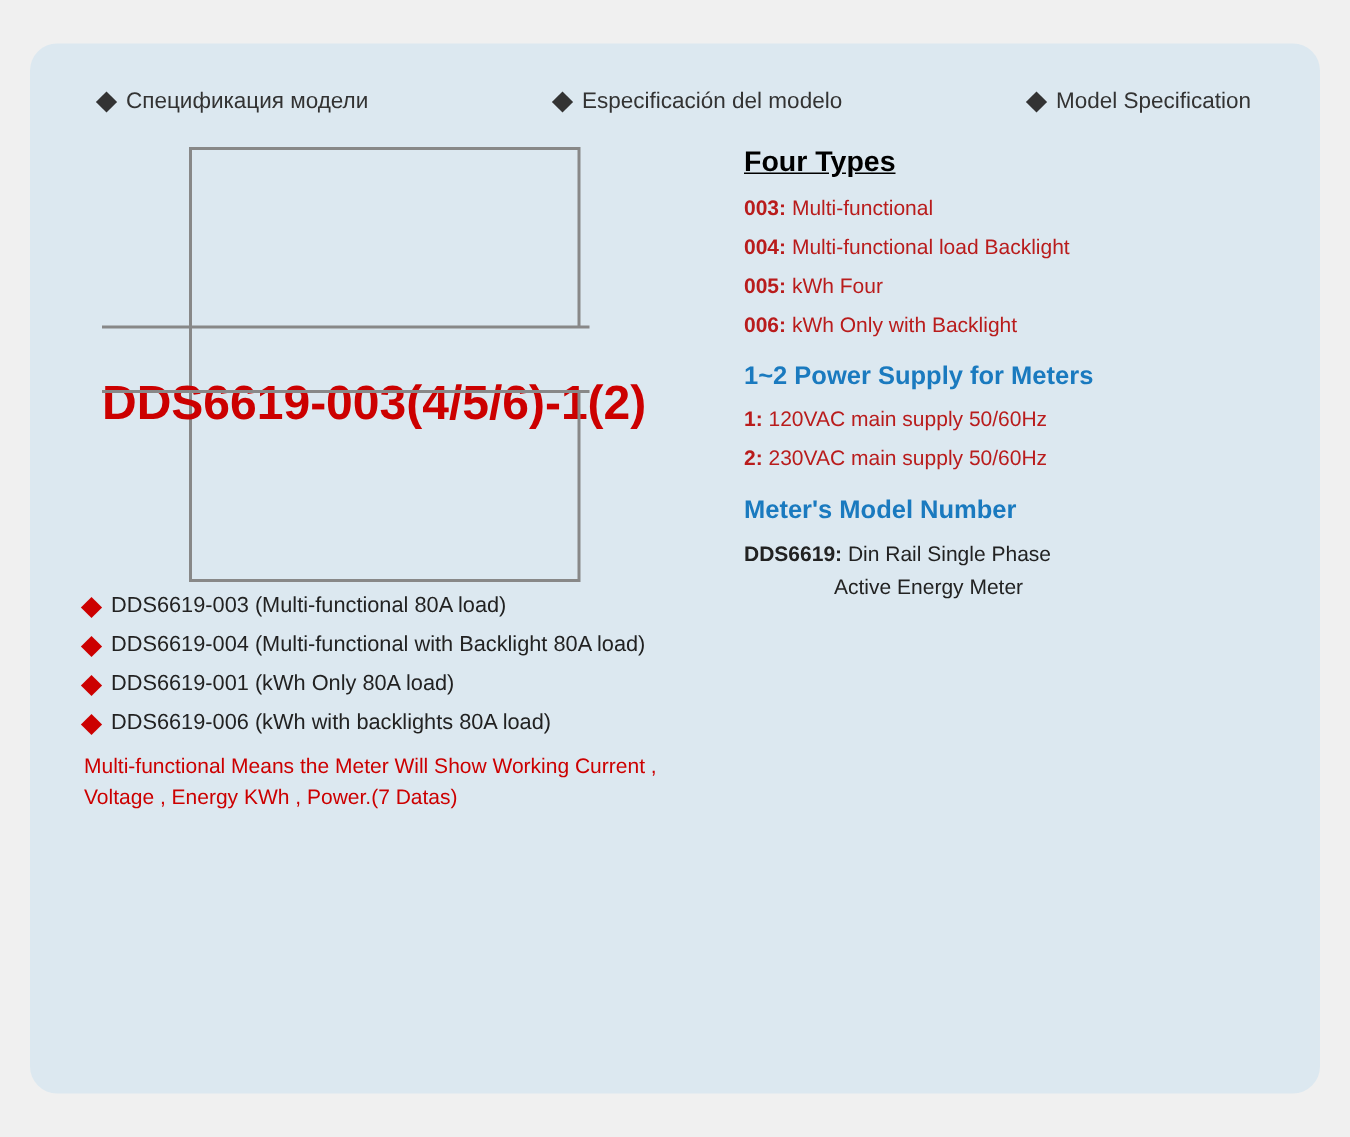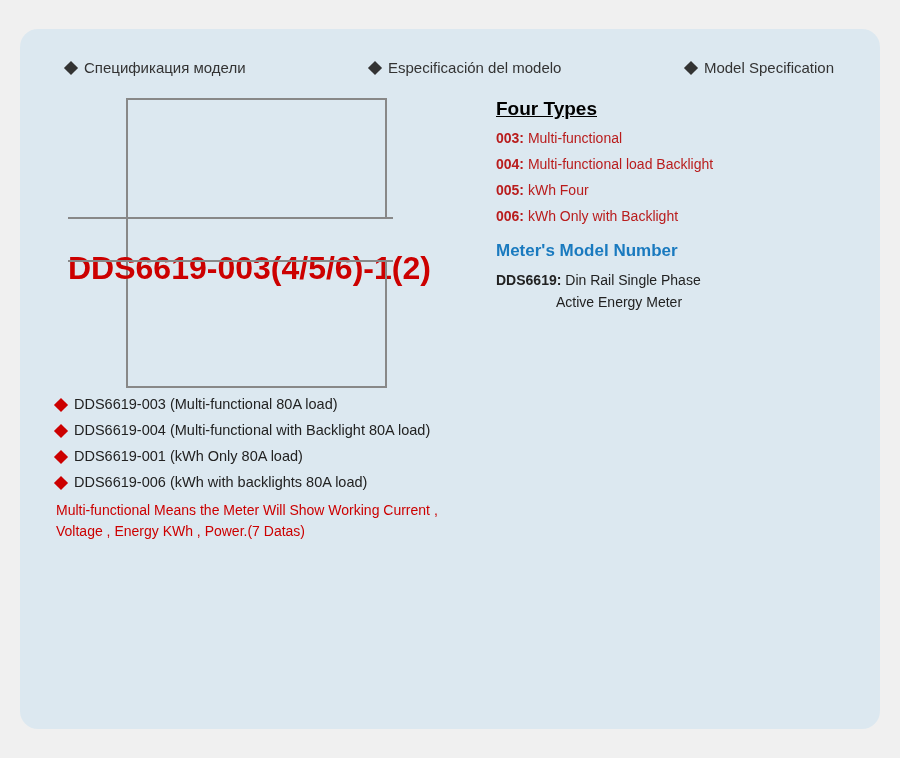--- a/index.html
+++ b/index.html
@@ -271,20 +271,31 @@
         <div class="spec-line">
           <strong>005:</strong>
           <span>kWh Four</span>
         </div>
         <div class="spec-line">
           <strong>006:</strong>
           <span>kWh Only with Backlight</span>
         </div>
       </div>
 
+      <div>
+        <div class="section-title-2">1~2 Power Supply for Meters</div>
+        <div class="spec-line">
+          <strong>1:</strong>
+          <span>120VAC main supply 50/60Hz</span>
+        </div>
+        <div class="spec-line">
+          <strong>2:</strong>
+          <span>230VAC main supply 50/60Hz</span>
+        </div>
+      </div>
 
       <div class="model-number-section">
         <div class="section-title-2">Meter's Model Number</div>
         <div class="model-desc">
           <strong>DDS6619:</strong>
           <span> Din Rail Single Phase</span>
           <span class="indent">Active Energy Meter</span>
         </div>
       </div>
     </div>

